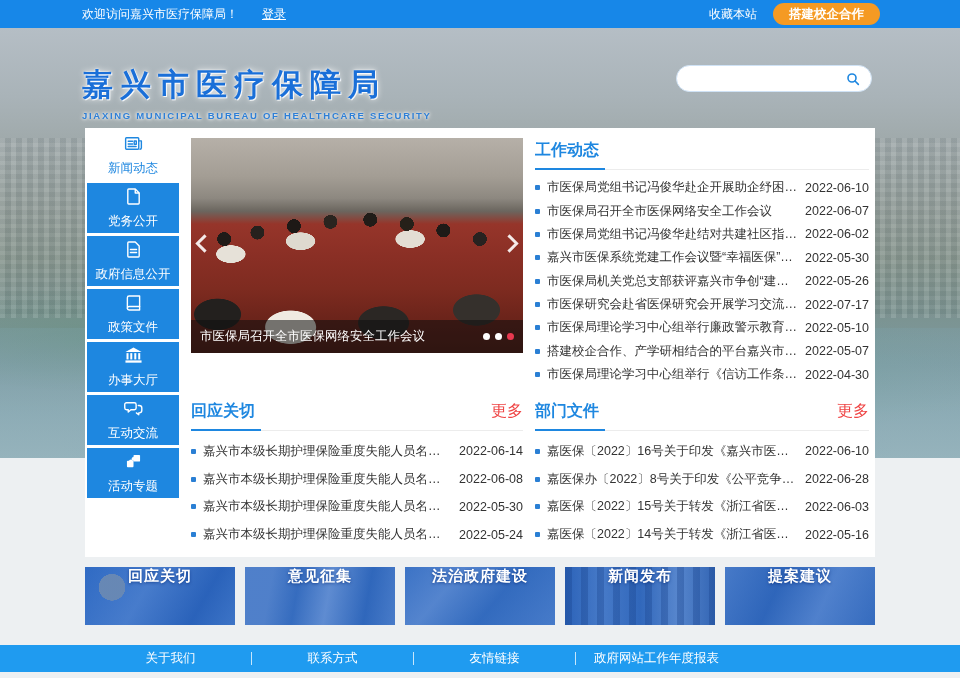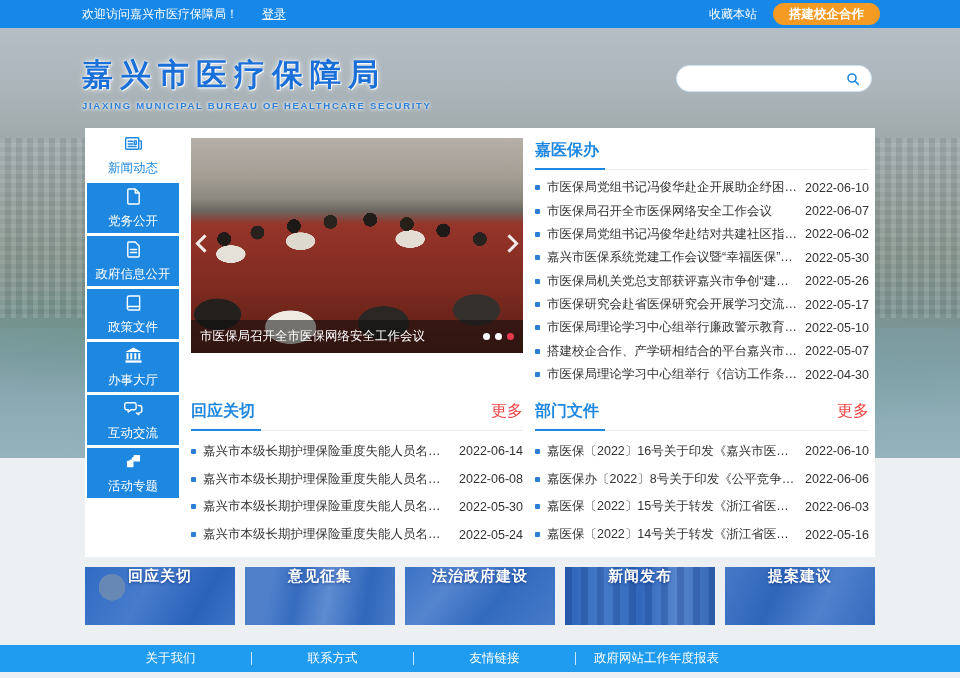--- a/index.html
+++ b/index.html
@@ -43,21 +43,21 @@
   .hero::before{ 
     content:"";position:absolute;left:0;right:0;top:110px;height:180px;z-index:0;
     background:
       repeating-linear-gradient(90deg, rgba(255,255,255,.09) 0 5px, rgba(70,80,85,.08) 5px 11px),
       repeating-linear-gradient(0deg, rgba(255,255,255,.05) 0 4px, rgba(70,80,85,.05) 4px 9px);
   }
   .hero::after{ 
     content:"";position:absolute;left:0;right:0;top:300px;height:130px;z-index:0;
     background:linear-gradient(180deg, rgba(125,165,175,.25), rgba(150,185,195,.45));
   }
-  .logo{position:absolute;left:82px;top:26px;z-index:2;}
+  .logo{position:absolute;left:82px;top:36px;z-index:2;}
   .site-title{
     font-size:31px;font-weight:bold;color:#1a6fd8;letter-spacing:7px;
     text-shadow:0 0 2px #fff,0 0 6px rgba(255,255,255,.95),1px 1px 0 rgba(255,255,255,.85);
   }
   .site-subtitle{
     font-size:9.5px;font-weight:bold;color:#2e7fd6;letter-spacing:1.7px;margin-top:4px;
     text-shadow:0 0 3px #fff,0 0 5px rgba(255,255,255,.9);
   }
   .searchbox{
     position:absolute;right:88px;top:37px;width:196px;height:27px;z-index:2;
@@ -271,21 +271,21 @@
         <span class="dots">
           <span class="dotc"></span>
           <span class="dotc"></span>
           <span class="dotc active"></span>
         </span>
       </div>
     </div>
 
     <section class="section big">
       <div class="sec-head">
-        <span class="sec-title">嘉医保办</span>
+        <span class="sec-title">工作动态</span>
       </div>
       <div class="rows">
         <div class="row">
             <span class="dot-sq"></span>
             <span class="t">市医保局党组书记冯俊华赴企开展助企纾困活动</span>
             <span class="d">2022-06-10</span>
           </div>
         <div class="row">
             <span class="dot-sq"></span>
             <span class="t">市医保局召开全市医保网络安全工作会议</span>
@@ -302,21 +302,21 @@
             <span class="d">2022-05-30</span>
           </div>
         <div class="row">
             <span class="dot-sq"></span>
             <span class="t">市医保局机关党总支部获评嘉兴市争创“建设清廉机...</span>
             <span class="d">2022-05-26</span>
           </div>
         <div class="row">
             <span class="dot-sq"></span>
             <span class="t">市医保研究会赴省医保研究会开展学习交流活动</span>
-            <span class="d">2022-05-17</span>
+            <span class="d">2022-07-17</span>
           </div>
         <div class="row">
             <span class="dot-sq"></span>
             <span class="t">市医保局理论学习中心组举行廉政警示教育专题学习...</span>
             <span class="d">2022-05-10</span>
           </div>
         <div class="row">
             <span class="dot-sq"></span>
             <span class="t">搭建校企合作、产学研相结合的平台嘉兴市长期护理...</span>
             <span class="d">2022-05-07</span>
@@ -365,21 +365,21 @@
       </div>
       <div class="rows">
         <div class="row">
             <span class="dot-sq"></span>
             <span class="t">嘉医保〔2022〕16号关于印发《嘉兴市医疗保...</span>
             <span class="d">2022-06-10</span>
           </div>
         <div class="row">
             <span class="dot-sq"></span>
             <span class="t">嘉医保办〔2022〕8号关于印发《公平竞争审查...</span>
-            <span class="d">2022-06-06</span>
+            <span class="d">2022-06-28</span>
           </div>
         <div class="row">
             <span class="dot-sq"></span>
             <span class="t">嘉医保〔2022〕15号关于转发《浙江省医疗保...</span>
             <span class="d">2022-06-03</span>
           </div>
         <div class="row">
             <span class="dot-sq"></span>
             <span class="t">嘉医保〔2022〕14号关于转发《浙江省医疗保...</span>
             <span class="d">2022-05-16</span>

